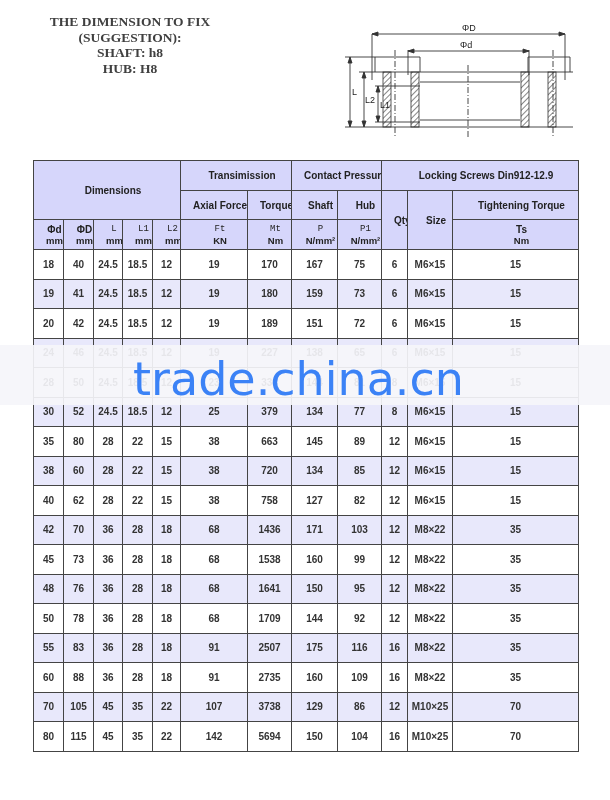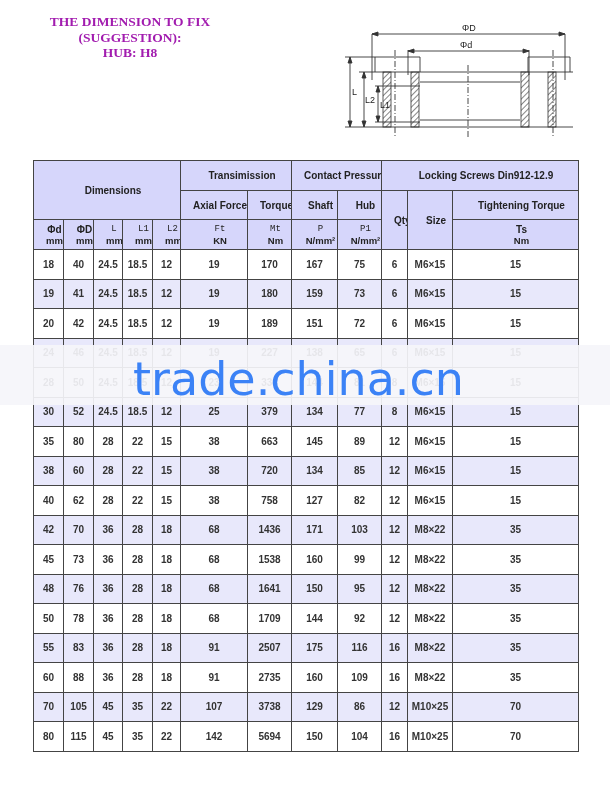--- a/index.html
+++ b/index.html
@@ -2,21 +2,21 @@
 <html><head>
   <meta charset="utf-8">
   <style>
     html, body { margin: 0; padding: 0; }
     body {
       width: 610px; height: 800px; background: #ffffff; position: relative; overflow: hidden;
       font-family: "Liberation Sans", sans-serif;
     }
     .title-block {
       position: absolute; left: 40px; top: 14px; width: 180px;
-      text-align: center; color: #a21caf;
+      text-align: center; color: #404040;
       font-family: "Liberation Serif", serif; font-weight: bold; font-size: 13.5px; line-height: 15.5px;
     }
     .drawing { position: absolute; left: 345px; top: 20px; width: 245px; height: 120px; }
     table.spec {
       position: absolute; left: 33px; top: 160px; width: 545px;
       border-collapse: collapse; table-layout: fixed;
       font-family: "Liberation Sans", sans-serif; color: #222;
     }
     table.spec td, table.spec th {
       border: 1px solid #444; text-align: center; padding: 0; overflow: hidden; white-space: nowrap;
@@ -41,20 +41,21 @@
       font-family: "DejaVu Sans", sans-serif; font-size: 46px; color: #3b82f6; letter-spacing: 0px;
       pointer-events: none;
     }
   </style>
 </head>
 <body>
 
 <div class="title-block">
   <div>THE DIMENSION TO FIX</div>
   <div>(SUGGESTION):</div>
+  <div>SHAFT: h8</div>
   <div>HUB: H8</div>
 </div>
 
 <svg class="drawing" viewBox="0 0 245 120" xmlns="http://www.w3.org/2000/svg">
   <defs>
     <pattern id="hatch" width="4" height="4" patternUnits="userSpaceOnUse" patternTransform="rotate(45)">
       <line x1="0" y1="0" x2="0" y2="4" stroke="#333" stroke-width="1.2"></line>
     </pattern>
   </defs>
   <g stroke="#333" stroke-width="0.9" fill="none">

